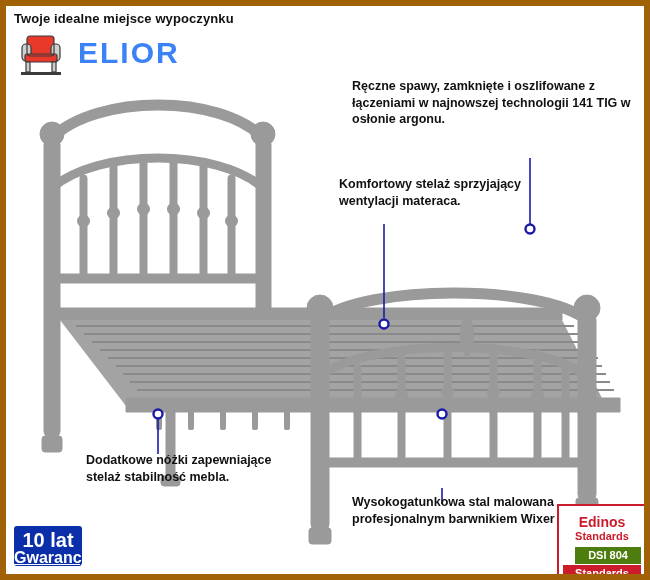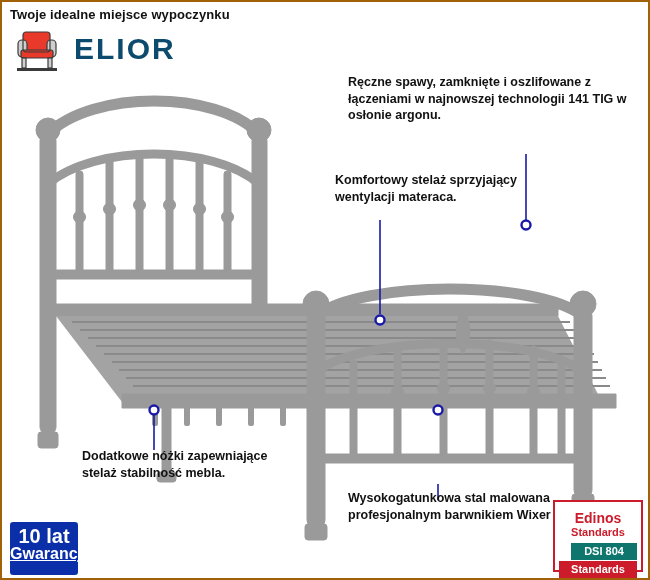--- a/index.html
+++ b/index.html
@@ -9,21 +9,21 @@
   body {
     font-family: "Liberation Sans", sans-serif;
     background: #ffffff;
   }
   #page {
     position: relative;
     width: 650px;
     height: 580px;
     background: #ffffff;
     overflow: hidden;
-    border: 2px solid #a16207;
+    border: 6px solid #a16207;
     box-sizing: border-box;
   }
   .tagline {
     position: absolute;
     left: 8px;
     top: 5px;
     font-size: 13px;
     font-weight: bold;
     color: #111111;
     letter-spacing: 0.1px;
@@ -43,21 +43,21 @@
     width: 46px;
     height: 48px;
   }
   .logo-text {
     position: absolute;
     left: 62px;
     top: 6px;
     font-size: 30px;
     font-weight: bold;
     letter-spacing: 2px;
-    color: #0c4a6e;
+    color: #3b82f6;
   }
   
   .bed-svg {
     position: absolute;
     left: 0;
     top: 70px;
     width: 650px;
     height: 470px;
   }
   
@@ -71,21 +71,21 @@
   .c-welds   { left: 346px; top: 72px;  width: 300px; }
   .c-frame   { left: 333px; top: 170px; width: 200px; }
   .c-legs    { left: 80px;  top: 446px; width: 200px; }
   .c-steel   { left: 346px; top: 488px; width: 250px; }
   
   .warranty {
     position: absolute;
     left: 8px;
     top: 520px;
     width: 68px;
-    height: 53px;
+    height: 40px;
     background: #0a2fa8;
     border-radius: 3px;
     color: #ffffff;
     box-sizing: border-box;
     padding: 3px 0 0 0;
     text-align: center;
   }
   .warranty .w-num {
     font-size: 20px;
     font-weight: bold;
@@ -119,21 +119,21 @@
     line-height: 16px;
   }
   .edinos .e-sub {
     font-size: 11px;
     font-weight: bold;
     color: #cc1b2a;
     line-height: 13px;
   }
   .edinos .e-bar {
     margin: 4px 4px 0 16px;
-    background: #0f766e;
+    background: #4d7c0f;
     color: #ffffff;
     font-size: 11px;
     font-weight: bold;
     line-height: 15px;
     padding: 1px 0;
   }
   .edinos .e-bar2 {
     margin: 1px 4px 0 4px;
     background: #cc1b2a;
     color: #ffffff;

